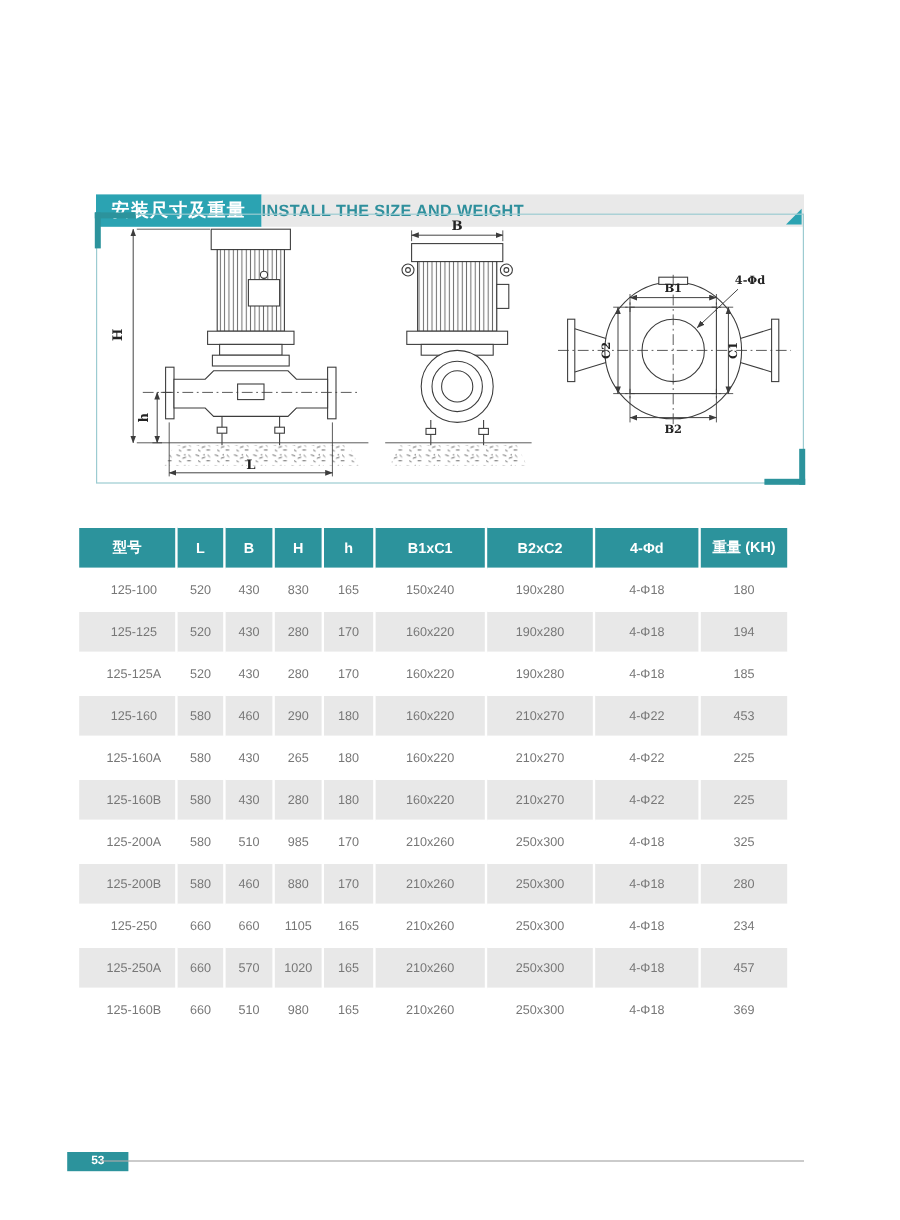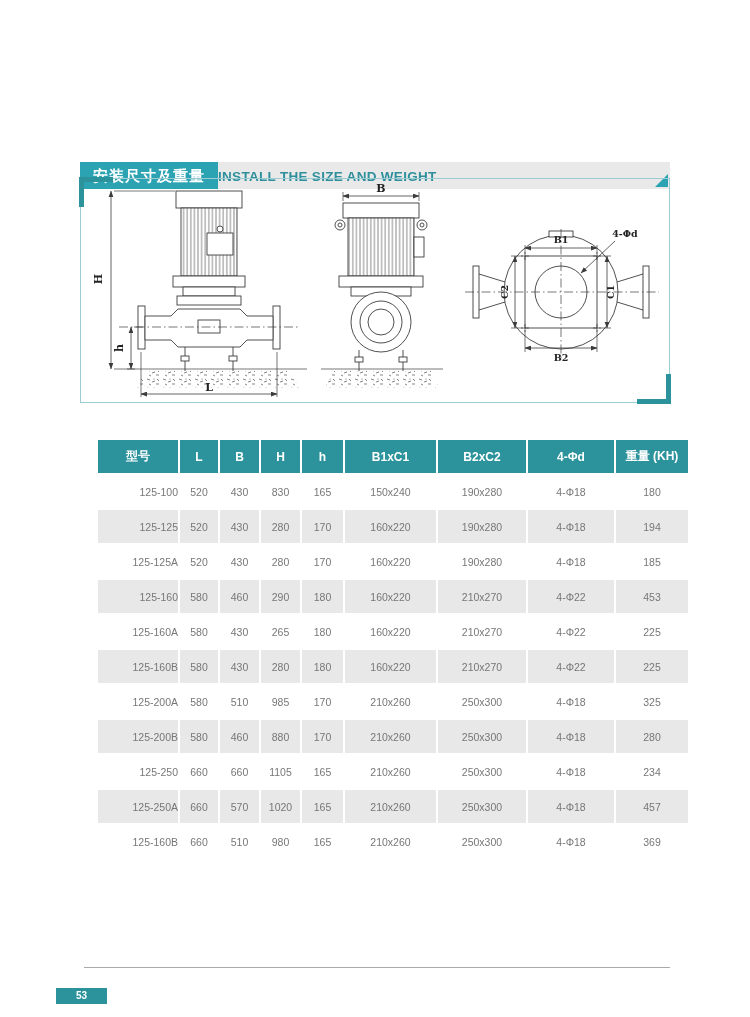--- a/index.html
+++ b/index.html
@@ -28,28 +28,28 @@
   .acc{position:absolute;background:var(--teal-dark);}
   .acc.tl-h{left:-2px;top:-2px;width:34px;height:5px;}
   .acc.tl-v{left:-2px;top:-2px;width:5px;height:30px;}
   .acc.br-h{right:-2px;bottom:-2px;width:34px;height:5px;}
   .acc.br-v{right:-2px;bottom:-2px;width:5px;height:30px;}
   .figure-box svg{position:absolute;left:0;top:0;}
   .figure-box svg text{stroke:none;fill:#222;font-family:"DejaVu Serif",serif;font-weight:bold;font-size:11px;}
   .figure-box svg text.small{font-size:9.5px;}
 
   
-  .spec-table{position:absolute;left:96px;top:438px;width:592px;border-collapse:collapse;table-layout:fixed;}
+  .spec-table{position:absolute;left:64px;top:438px;width:592px;border-collapse:collapse;table-layout:fixed;}
   .spec-table th{background:var(--teal-dark);color:#fff;font-size:12px;font-weight:bold;height:35px;border:2px solid #fff;text-align:center;}
   .spec-table td{font-size:10.5px;color:var(--cell-text);text-align:center;height:35px;border:2px solid #fff;}
   .spec-table tbody tr:nth-child(even){background:var(--row-alt);}
-  .spec-table td:first-child{text-align:right;padding-left:11px;}
+  .spec-table td:first-child{text-align:center;padding-left:11px;}
 
   
-  .page-num{position:absolute;left:56px;top:960px;min-width:17px;height:16px;background:var(--teal-dark);color:#fff;font-size:10px;font-weight:bold;text-align:center;line-height:16px;padding:0 20px;margin-top:28px;}
+  .page-num{position:absolute;left:56px;top:960px;min-width:17px;height:16px;background:var(--teal-dark);color:#fff;font-size:10px;font-weight:bold;text-align:center;line-height:16px;padding:0 20px;}
   .footer-line{position:absolute;left:84px;right:80px;top:967px;border-top:1px solid var(--footer-line);}
 </style>
 </head>
 <body>
 
 <div class="page">
 
   <header class="section-header">
     <div class="zh-title">安装尺寸及重量</div>
     <div class="en-bar">

